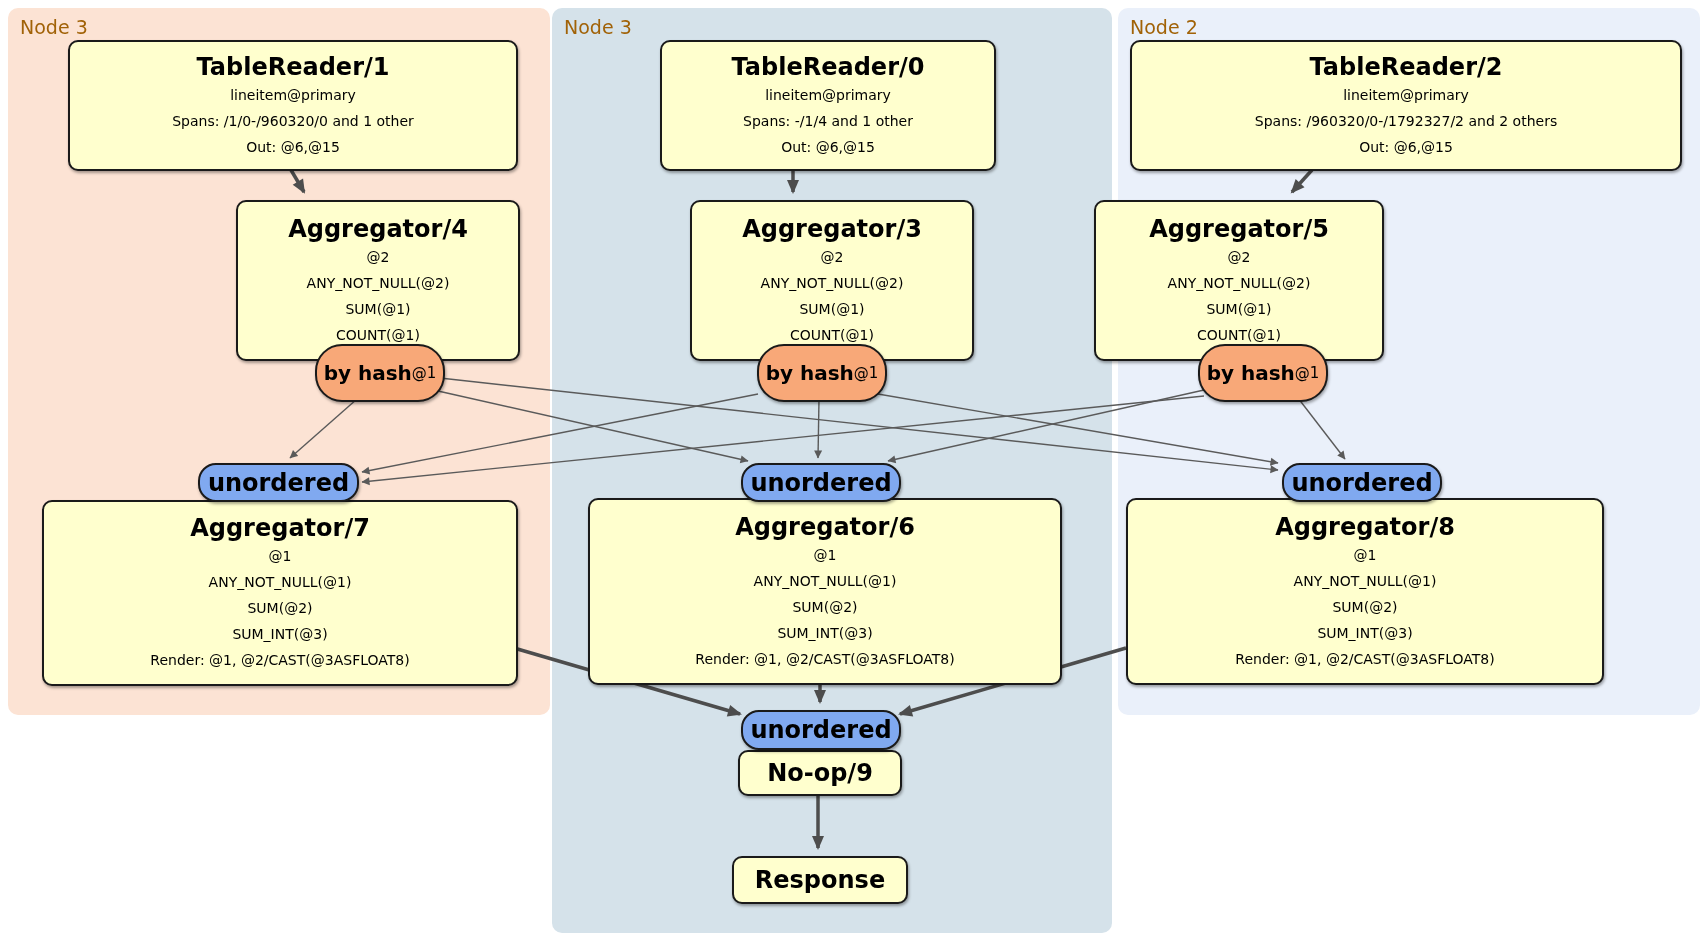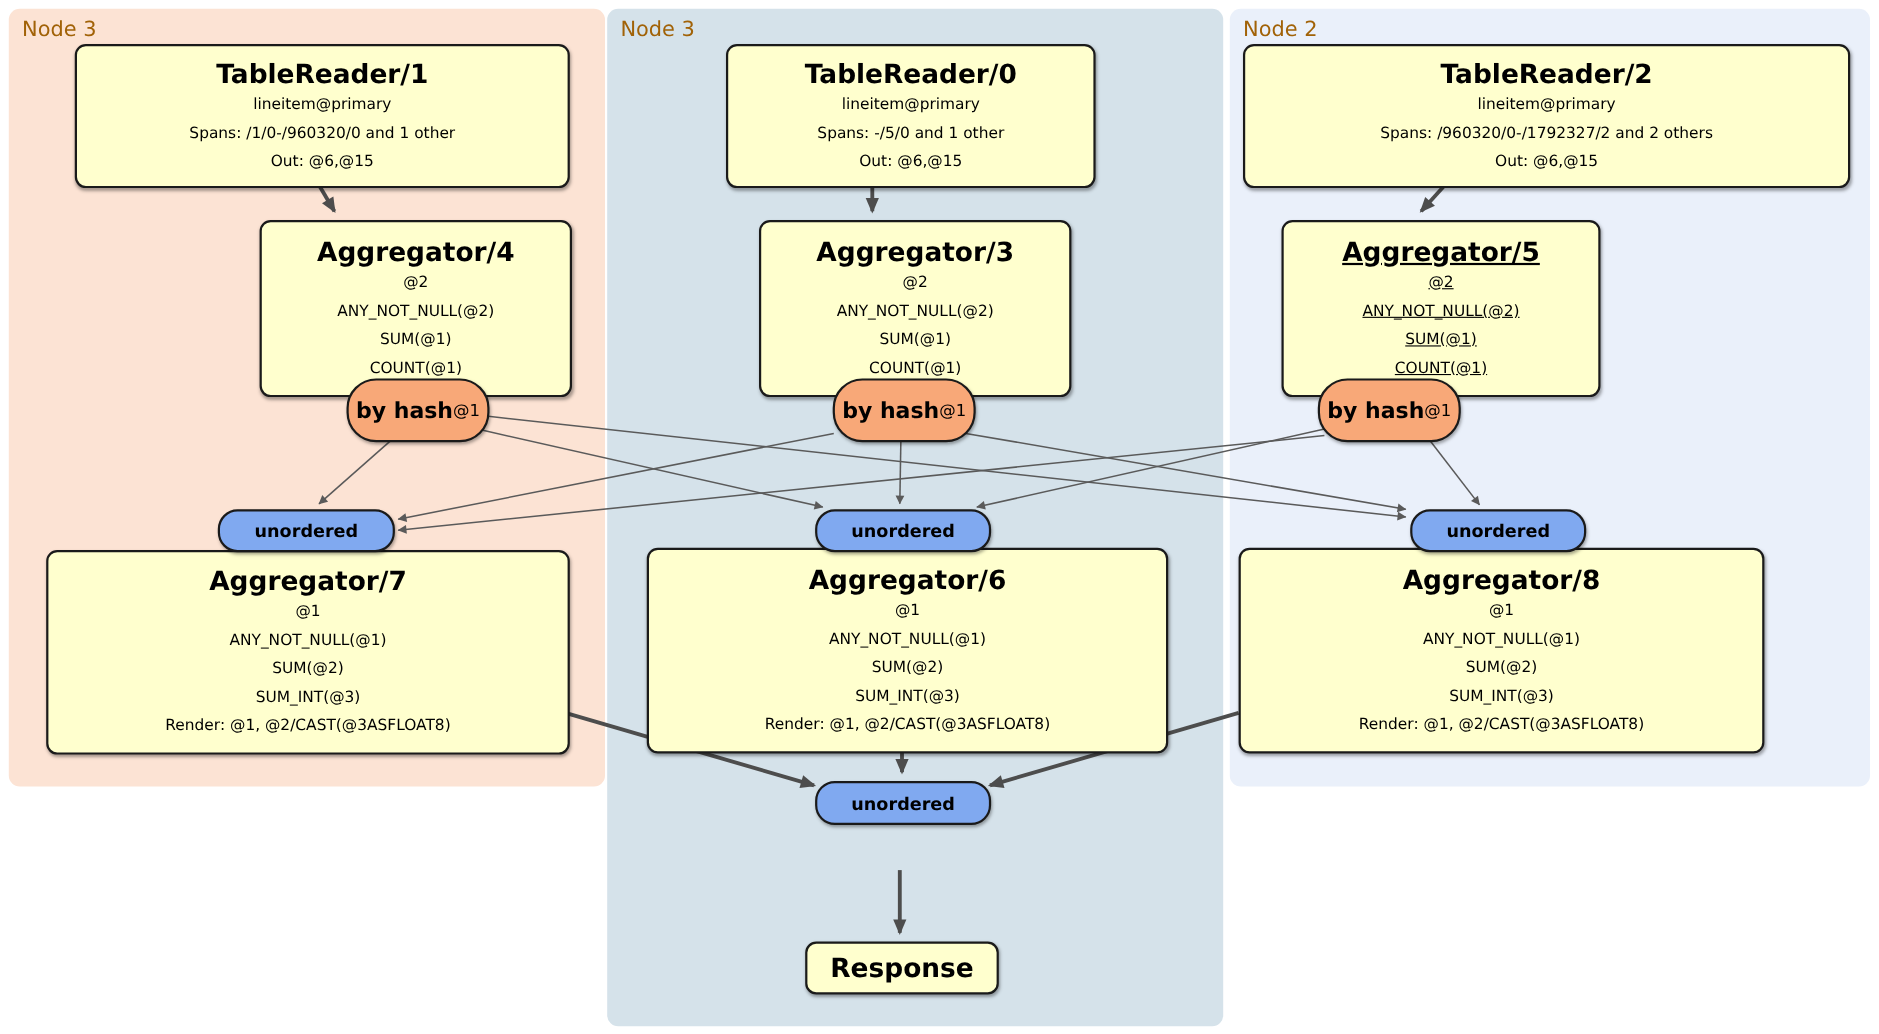--- a/index.html
+++ b/index.html
@@ -20,21 +20,21 @@
   .router{
     position:absolute;z-index:4;background:#f8a878;border:2px solid #1a1a1a;border-radius:27px;
     display:flex;flex-direction:row;align-items:center;justify-content:center;
     box-shadow:1px 2px 3px rgba(0,0,0,0.35);
   }
   .router .rl{font-weight:bold;font-size:20px;line-height:23px;}
   .router .rs{font-size:15px;line-height:17px;}
   .sync{
     position:absolute;z-index:4;background:#80a9f0;border:2px solid #1a1a1a;border-radius:18px;
     display:flex;align-items:center;justify-content:center;
-    font-weight:bold;font-size:16px;box-shadow:1px 2px 3px rgba(0,0,0,0.35);white-space:nowrap;
+    font-weight:bold;font-size:24px;box-shadow:1px 2px 3px rgba(0,0,0,0.35);white-space:nowrap;
   }
 </style>
 </head>
 <body>
 
 <div class="canvas">
 
   <div class="region" style="left:8px;top:8px;width:542px;height:707px;background:#fce3d4;">
     <div class="region-label">Node 3</div>
   </div>
@@ -80,21 +80,21 @@
 
   <div class="box" style="left:68px;top:40px;width:446px;height:127px;">
     <div class="title">TableReader/1</div>
     <div class="line">lineitem@primary</div>
     <div class="line">Spans: /1/0-/960320/0 and 1 other</div>
     <div class="line">Out: @6,@15</div>
   </div>
   <div class="box" style="left:660px;top:40px;width:332px;height:127px;">
     <div class="title">TableReader/0</div>
     <div class="line">lineitem@primary</div>
-    <div class="line">Spans: -/5/0 and 1 other</div>
+    <div class="line">Spans: -/1/4 and 1 other</div>
     <div class="line">Out: @6,@15</div>
   </div>
   <div class="box" style="left:1130px;top:40px;width:548px;height:127px;">
     <div class="title">TableReader/2</div>
     <div class="line">lineitem@primary</div>
     <div class="line">Spans: /960320/0-/1792327/2 and 2 others</div>
     <div class="line">Out: @6,@15</div>
   </div>
 
   <div class="box" style="left:236px;top:200px;width:280px;height:157px;">
@@ -104,21 +104,21 @@
     <div class="line">SUM(@1)</div>
     <div class="line">COUNT(@1)</div>
   </div>
   <div class="box" style="left:690px;top:200px;width:280px;height:157px;">
     <div class="title">Aggregator/3</div>
     <div class="line">@2</div>
     <div class="line">ANY_NOT_NULL(@2)</div>
     <div class="line">SUM(@1)</div>
     <div class="line">COUNT(@1)</div>
   </div>
-  <div class="box" style="left:1165px;top:200px;width:286px;height:157px;text-decoration:underline;">
+  <div class="box" style="left:1094px;top:200px;width:286px;height:157px;">
     <div class="title">Aggregator/5</div>
     <div class="line">@2</div>
     <div class="line">ANY_NOT_NULL(@2)</div>
     <div class="line">SUM(@1)</div>
     <div class="line">COUNT(@1)</div>
   </div>
 
   <div class="router" style="left:315px;top:344px;width:126px;height:54px;">
     <div class="rl">by hash</div>
     <div class="rs">@1</div>
@@ -163,17 +163,20 @@
     <div class="line">@1</div>
     <div class="line">ANY_NOT_NULL(@1)</div>
     <div class="line">SUM(@2)</div>
     <div class="line">SUM_INT(@3)</div>
     <div class="line">Render: @1, @2/CAST(@3ASFLOAT8)</div>
   </div>
 
   <div class="sync" style="left:741px;top:710px;width:156px;height:36px;">
     <span>unordered</span>
   </div>
+  <div class="box" style="left:738px;top:750px;width:160px;height:42px;">
+    <div class="title">No-op/9</div>
+  </div>
   <div class="box" style="left:732px;top:856px;width:172px;height:44px;">
     <div class="title">Response</div>
   </div>
 
 </div>
 
 </body></html>

